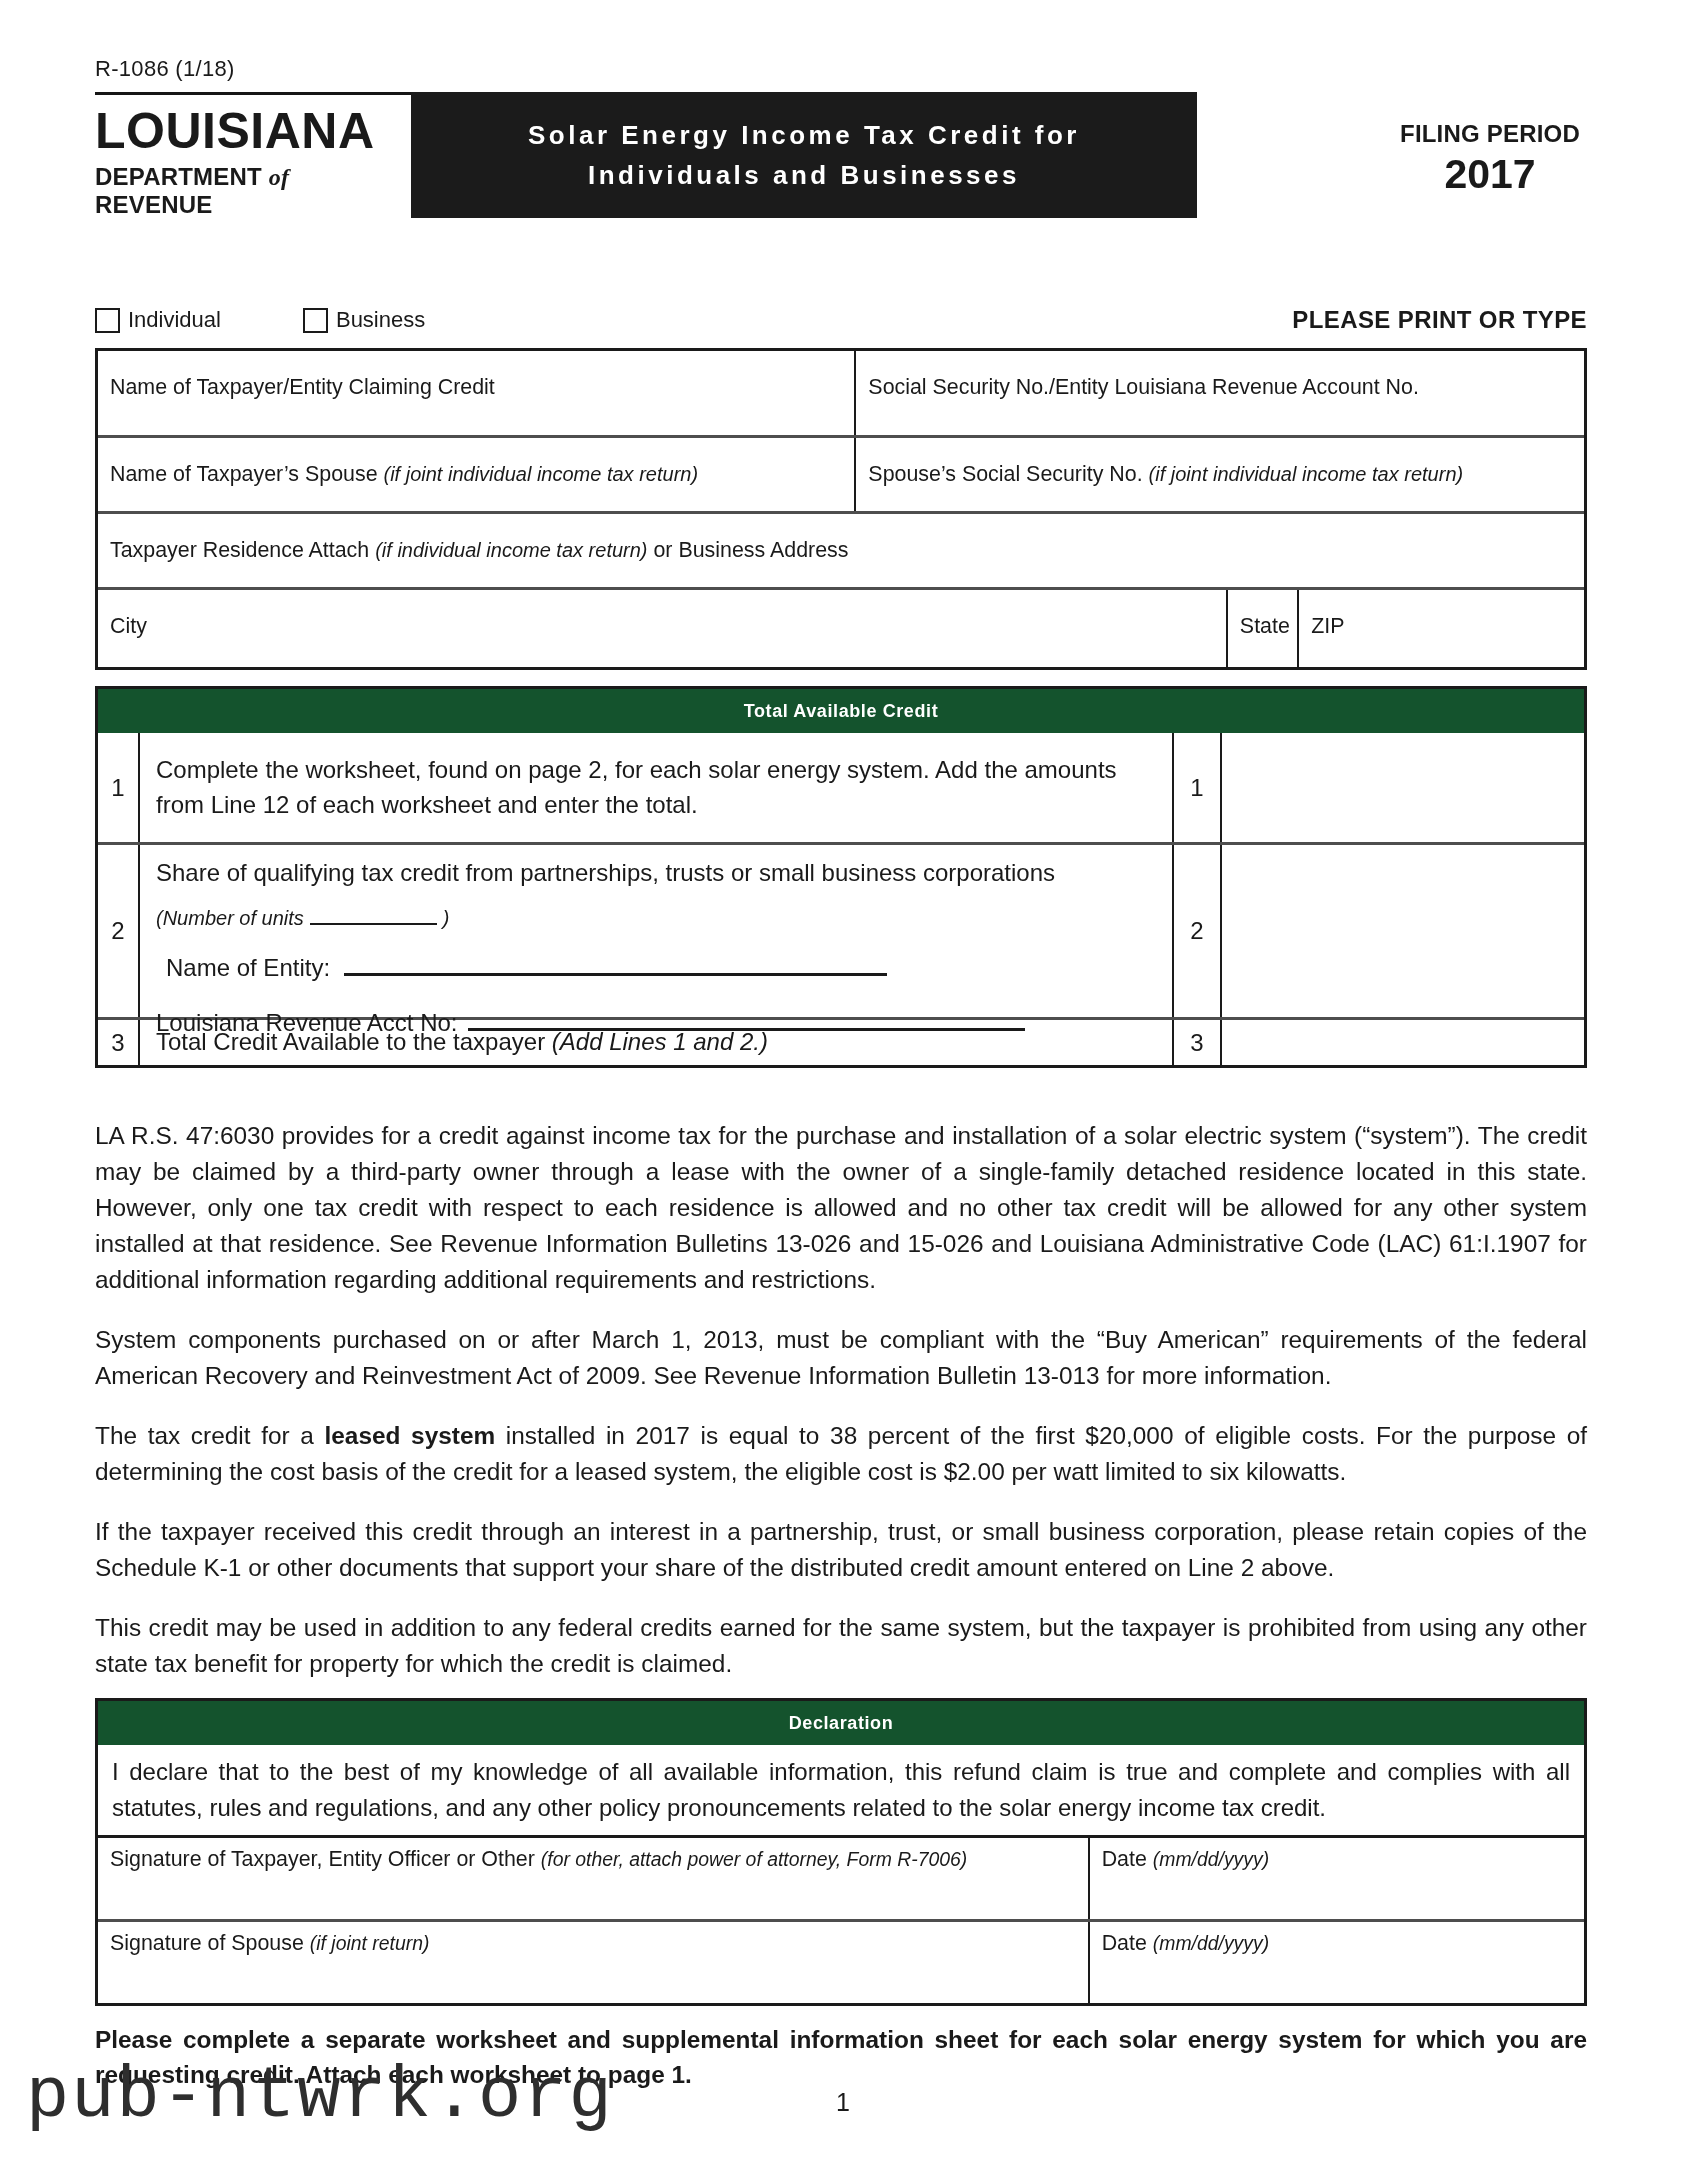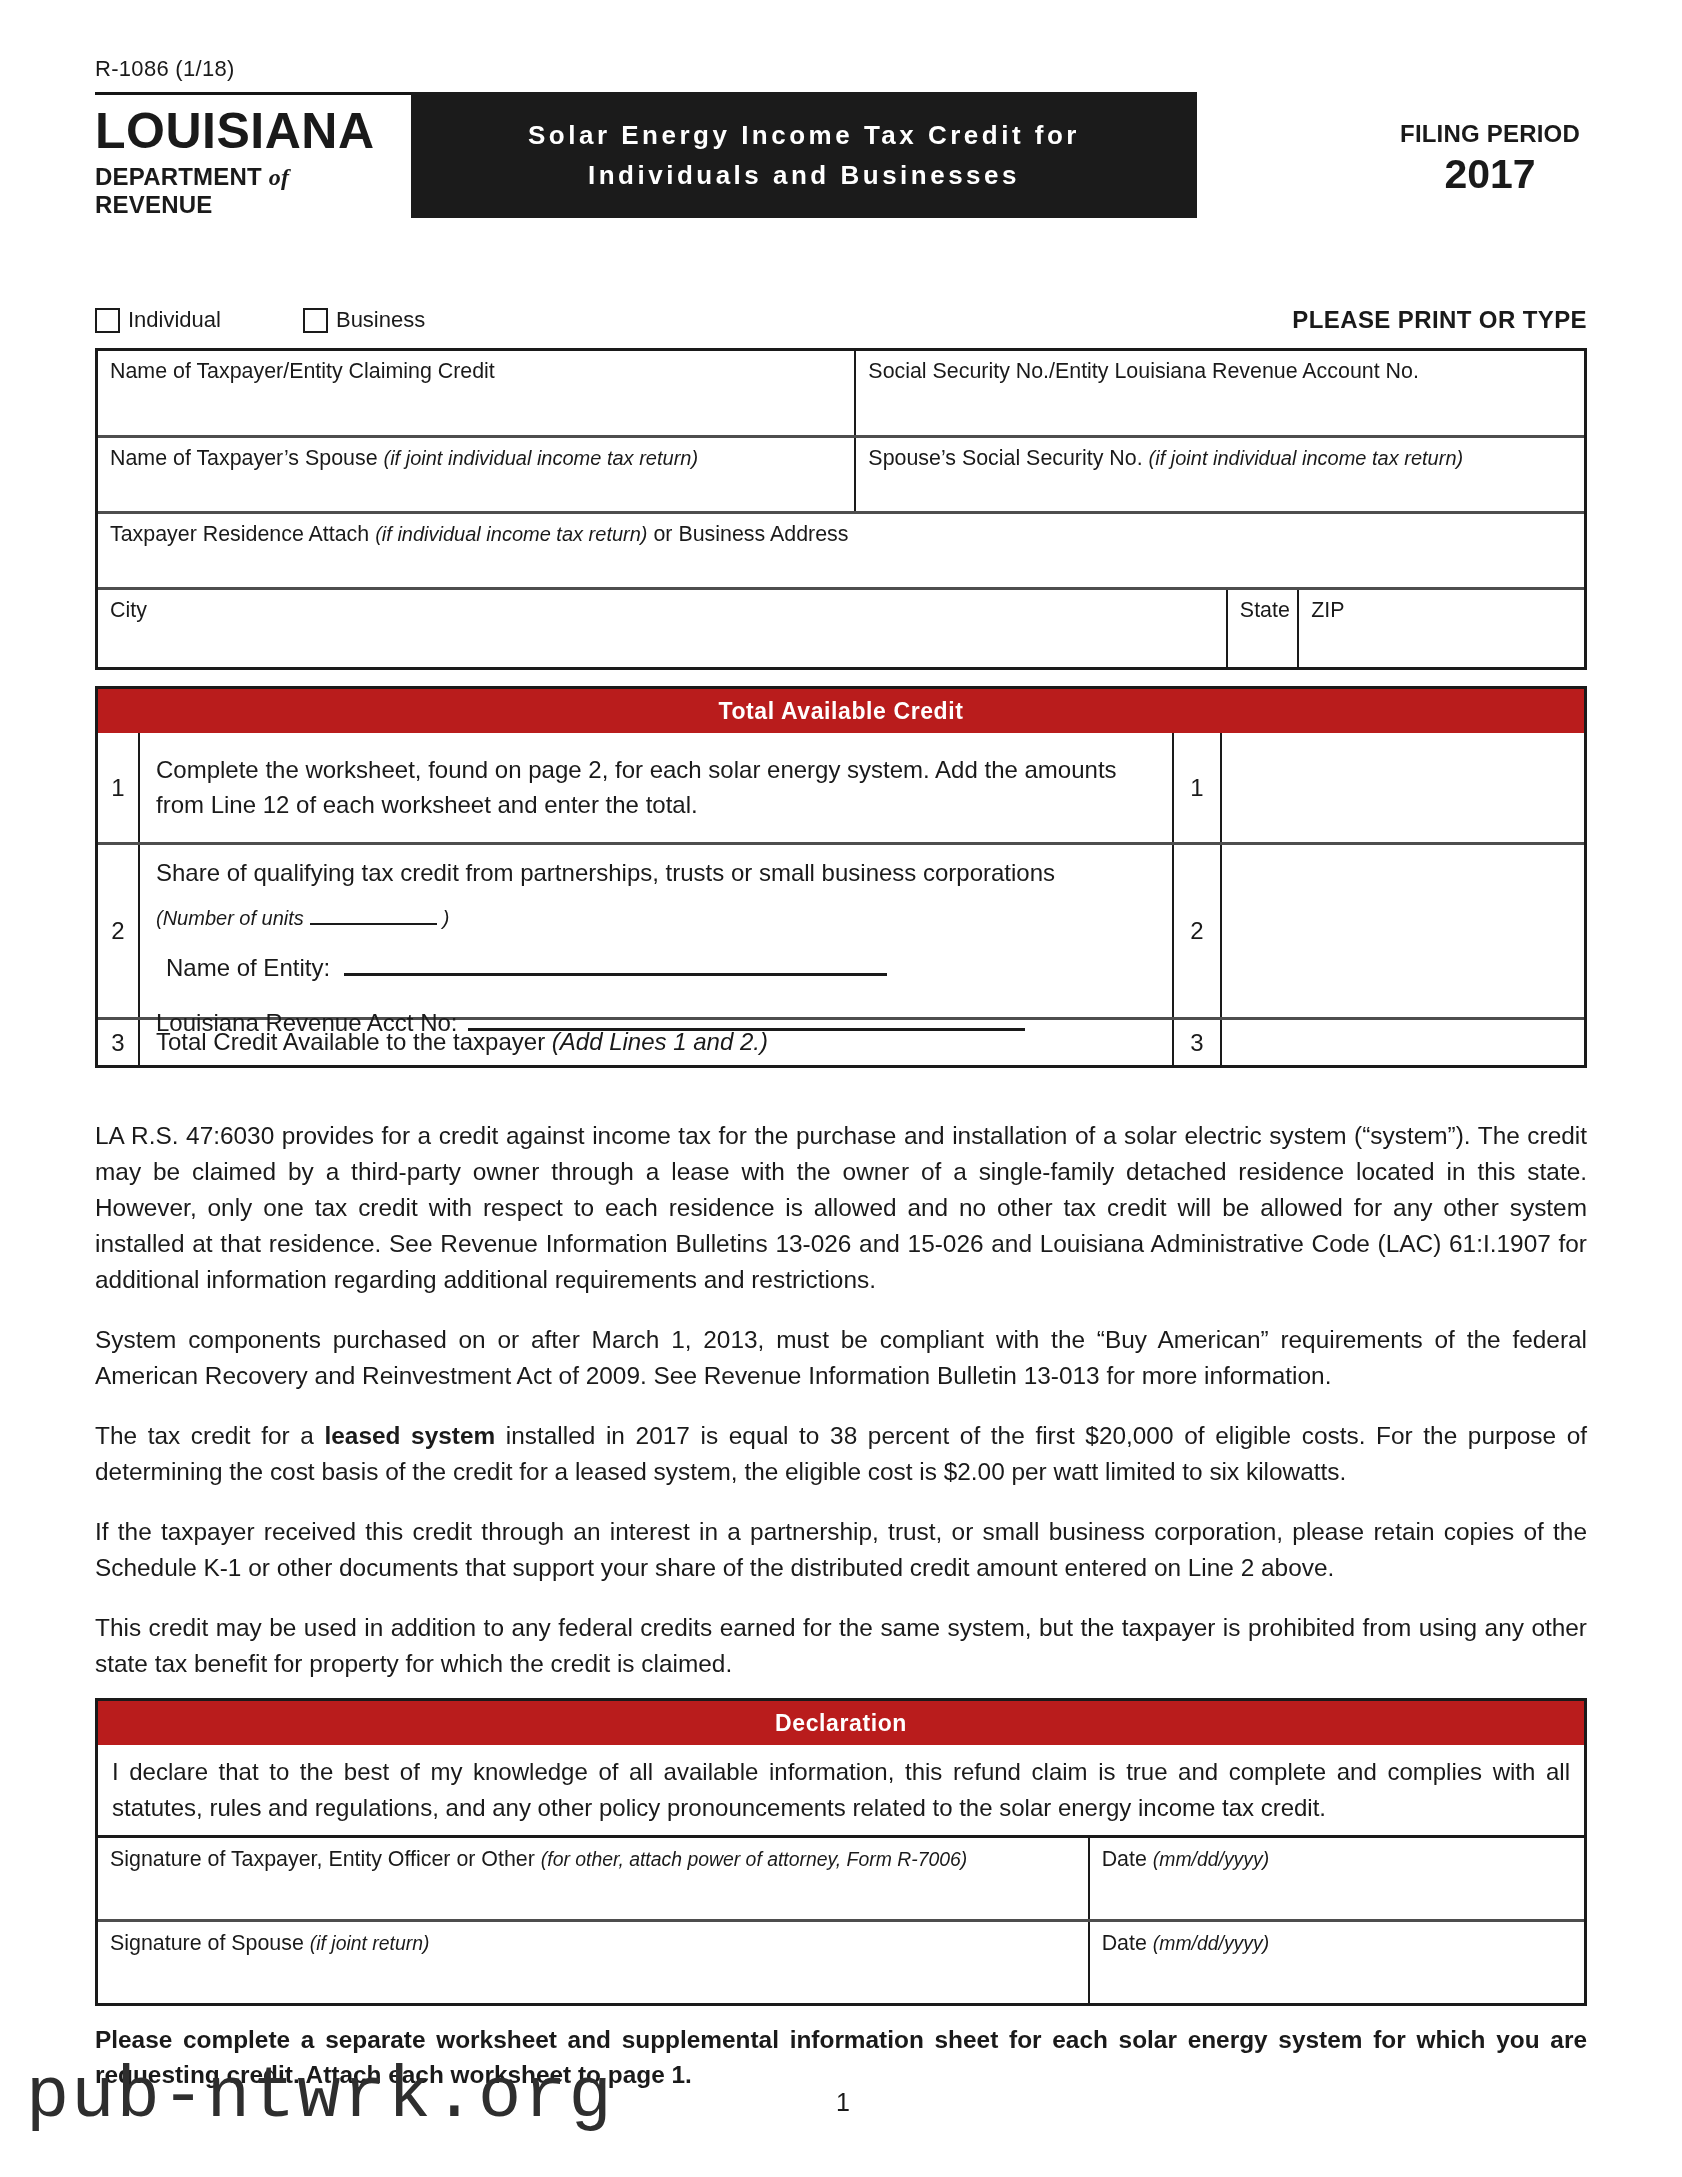--- a/index.html
+++ b/index.html
@@ -36,33 +36,33 @@
   .checkbox-row { display:flex; align-items:center; margin-top:88px; }
   .checkbox { width:25px; height:25px; border:2px solid #1a1a1a; background:#fff; flex:0 0 auto; }
   .cb-label { font-size:22px; margin-left:8px; }
   .cb-gap { width:82px; }
   .print-type { margin-left:auto; font-size:24px; font-weight:bold; letter-spacing:0.4px; }
 
   
   .info-table { margin-top:14px; border:3px solid #1a1a1a; }
   .i-row { display:flex; }
   .i-row + .i-row { border-top:3px solid #4e4e4e; }
-  .i-cell { padding:8px 12px; font-size:21.4px; }
+  .i-cell { padding:24px 12px; font-size:21.4px; }
   .i-cell .note, .note { font-style:italic; font-size:20px; }
   .r1 { height:84px; } .r2 { height:76px; } .r3 { height:76px; } .r4 { height:80px; }
   .split-l { width:50.9%; }
   .split-r { flex:1; border-left:2px solid #1a1a1a; }
   .city-cell { width:75.9%; }
   .state-cell { width:4.8%; min-width:68px; border-left:2px solid #1a1a1a; }
   .zip-cell { flex:1; border-left:2px solid #1a1a1a; }
 
   
   .section-bar {
-    background:#b91c1c; color:#fff; text-align:center;
-    font-size:23px; font-weight:bold; letter-spacing:0.6px;
+    background:#14532d; color:#fff; text-align:center;
+    font-size:18px; font-weight:bold; letter-spacing:0.6px;
     height:44px; line-height:44px;
   }
 
   
   .credit-table { margin-top:16px; border:3px solid #1a1a1a; }
   .c-row { display:flex; }
   .c-row + .c-row { border-top:3px solid #4e4e4e; }
   .c-num { width:42px; display:flex; align-items:center; justify-content:center;
            font-size:24px; border-right:2px solid #1a1a1a; flex:0 0 auto; }
   .c-desc { flex:1; font-size:24px; }

